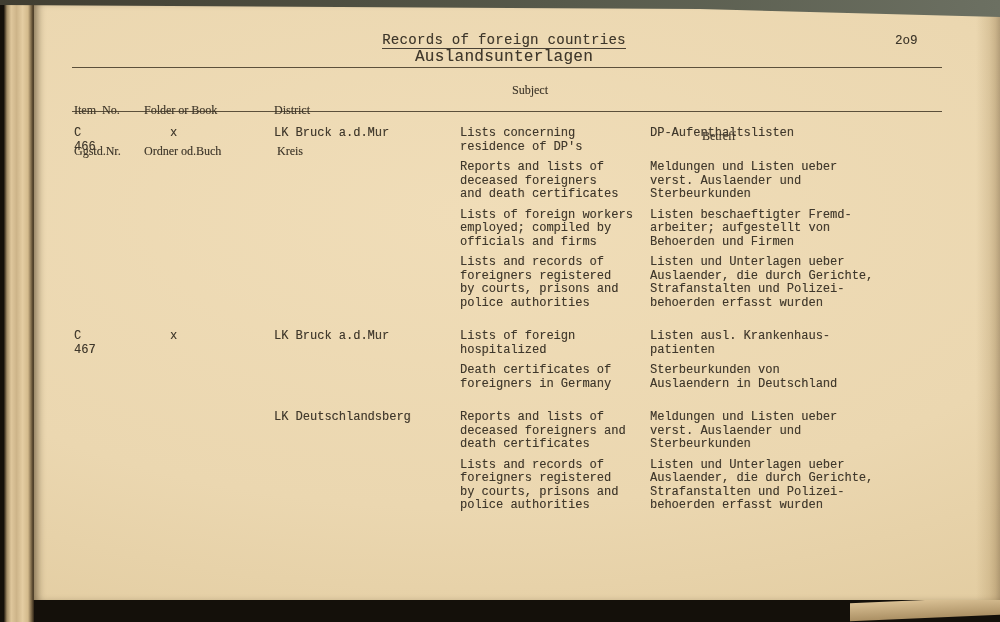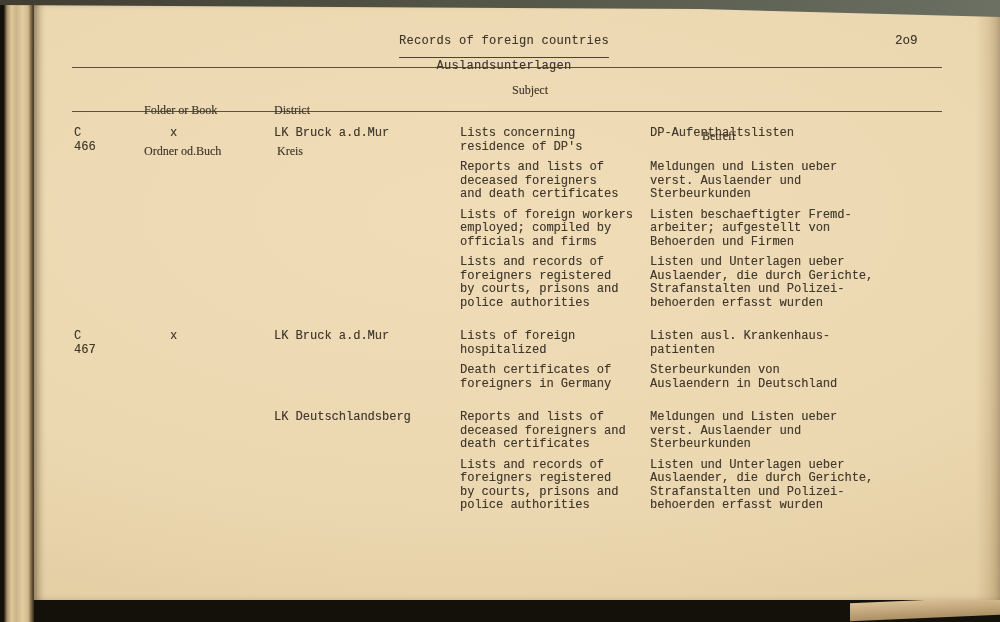--- a/index.html
+++ b/index.html
@@ -36,24 +36,24 @@
     pointer-events:none;
   }
   .corner-br{ 
     position:absolute;right:0;bottom:4px;width:150px;height:18px;z-index:1;
     background:linear-gradient(#d9c094,#ab9064);
     transform:skewY(-2.5deg);
   }
   .ink{color:#3e372b;text-shadow:.3px .3px 0 rgba(62,50,32,.35);}
   .header{position:absolute;left:330px;top:26px;width:280px;text-align:center;}
   .title{
-    display:inline-block;font-size:12px;line-height:14px;
-    border-bottom:1.4px solid #4a4236;padding-bottom:9px;letter-spacing:.3px;
-  }
-  .subtitle{font-size:12px;line-height:14px;margin-top:1px;letter-spacing:.3px;}
+    display:inline-block;font-size:14px;line-height:14px;
+    border-bottom:1.4px solid #4a4236;padding-bottom:1px;letter-spacing:.3px;
+  }
+  .subtitle{font-size:16px;line-height:14px;margin-top:1px;letter-spacing:.3px;}
   .pagenum{position:absolute;left:861px;top:29px;font-size:12.5px;}
   .rule{position:absolute;left:38px;width:870px;height:0;
     border-top:1.6px solid rgba(66,55,38,.85);}
   .rule-top{top:62px;}
   .rule-mid{top:106px;}
   .colhdr{position:absolute;font-size:12px;line-height:13.5px;white-space:pre;font-family:Liberation Serif, serif;}
   .hdr-item{left:40px;top:72px;}
   .hdr-folder{left:110px;top:72px;}
   .hdr-district{left:240px;top:72px;}
   .hdr-subject{left:478px;top:79px;}
@@ -80,20 +80,24 @@
 
     <div class="header ink">
       <div class="title">Records of foreign countries</div>
       <div class="subtitle">Auslandsunterlagen</div>
     </div>
 
     <div class="pagenum ink">2o9</div>
 
     <div class="rule rule-top"></div>
 
+    <div class="colhdr hdr-item ink">
+      <div>Item  No.</div>
+      <div>Ggstd.Nr.</div>
+    </div>
     <div class="colhdr hdr-folder ink">
       <div>Folder or Book</div>
       <div>Ordner od.Buch</div>
     </div>
     <div class="colhdr hdr-district ink">
       <div>District</div>
       <div> Kreis</div>
     </div>
     <div class="colhdr hdr-subject ink">Subject</div>
     <div class="colhdr hdr-betreff ink">Betreff</div>

